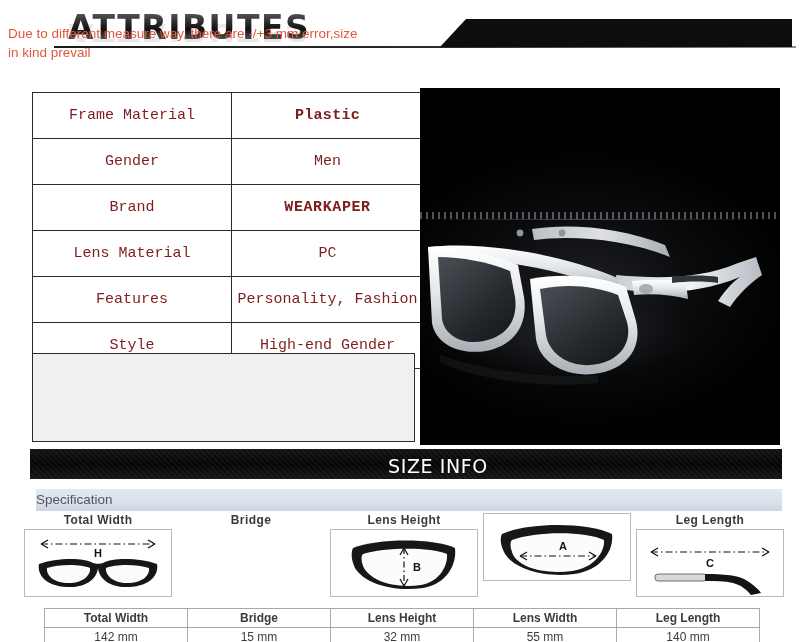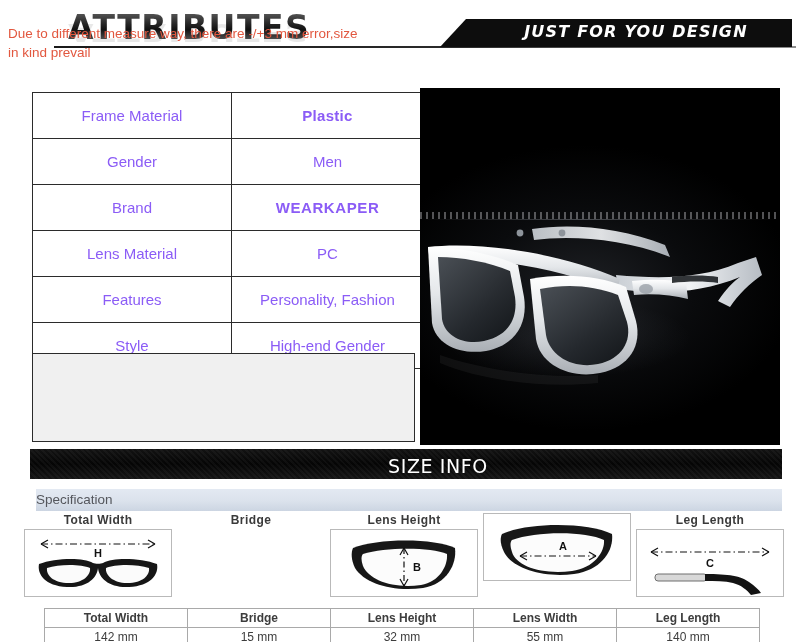--- a/index.html
+++ b/index.html
@@ -82,22 +82,22 @@
     width: 385px;
     border-collapse: collapse;
     table-layout: fixed;
   }
   .attr-table td {
     border: 1px solid #2b2b2b;
     height: 43px;
     text-align: center;
     vertical-align: middle;
     font-size: 15px;
-    color: #8b5cf6;
-    font-family: Liberation Sans, sans-serif;
+    color: #7f1d1d;
+    font-family: Liberation Mono, monospace;
   }
   .attr-table td.label { width: 196px; }
   .attr-table td.value { width: 189px; }
   .val-plastic {
     font-size: 23px;
     font-weight: bold;
     font-family: "DejaVu Sans", sans-serif;
     letter-spacing: .3px;
   }
   .val-brand {
@@ -245,21 +245,20 @@
   .meas-table tr.head td { font-weight: bold; }
 </style>
 </head>
 <body>
 
 <div class="header">
   <div class="attributes-reflection">ATTRIBUTES</div>
   <div class="attributes-title">ATTRIBUTES</div>
   <div class="header-rule"></div>
   <div class="banner"></div>
-  <div class="banner-text">JUST FOR YOU DESIGN</div>
 </div>
 
 <table class="attr-table">
   <tbody>
     <tr>
       <td class="label">Frame Material</td>
       <td class="value val-plastic">Plastic</td>
     </tr>
     <tr>
       <td class="label">Gender</td>

